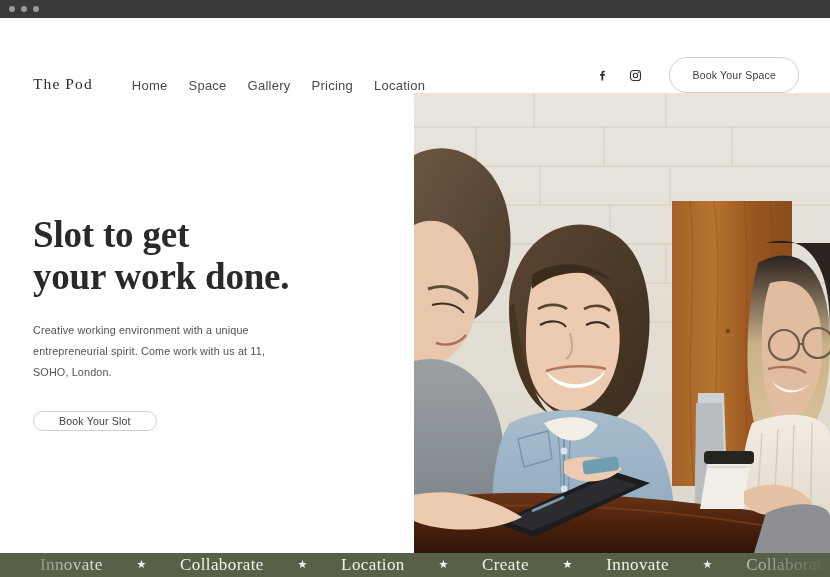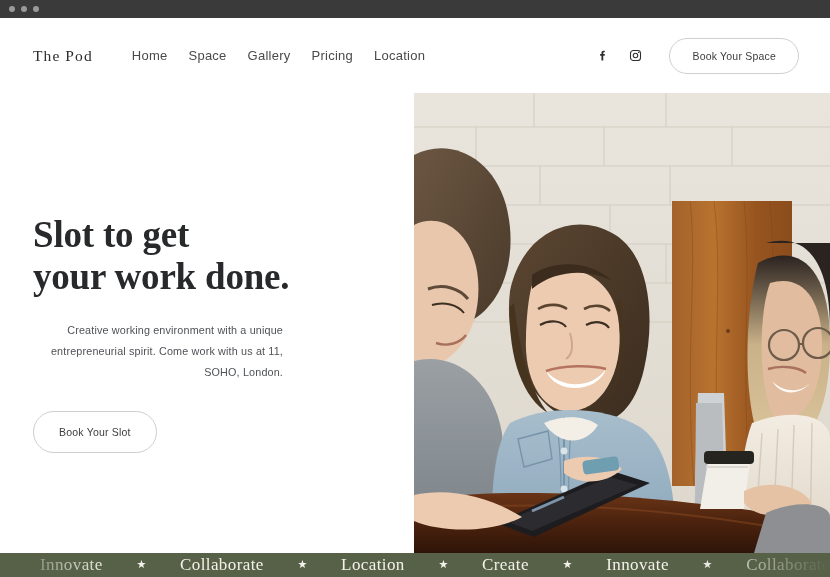--- a/index.html
+++ b/index.html
@@ -19,21 +19,21 @@
     gap:6px;
   }
   .dot { width:6px; height:6px; border-radius:50%; background:#9a9a9a; }
 
   
   .page { position:relative; width:830px; height:559px; background:#fff; overflow:hidden; }
 
   
   .header {
     position:absolute; top:0; left:0; right:0; height:75px;
-    display:flex; align-items:center; z-index:6;
+    display:flex; align-items:flex-end; z-index:6;
   }
   .logo {
     font-family:"Liberation Serif", serif;
     font-size:15.5px;
     letter-spacing:1.1px;
     color:#2c2c2c;
     margin-left:33px;
     white-space:nowrap;
   }
   .nav { display:flex; align-items:center; gap:21px; margin-left:39px; }
@@ -90,25 +90,24 @@
     color:#27292b;
     letter-spacing:-.2px;
   }
   .subcopy {
     margin-top:22px;
     font-size:10.8px;
     line-height:1.95;
     color:#4f5256;
     max-width:250px;
     letter-spacing:.15px;
-    text-align:right;
   }
   .btn-hero {
     margin-top:28px;
-    padding:14px 25px;
+    padding:3px 25px;
     font-size:10.5px;
     display:inline-block;
   }
 
   
   .marquee {
     position:absolute;
     left:0; right:0; bottom:0;
     height:24px;
     background:#566148;

